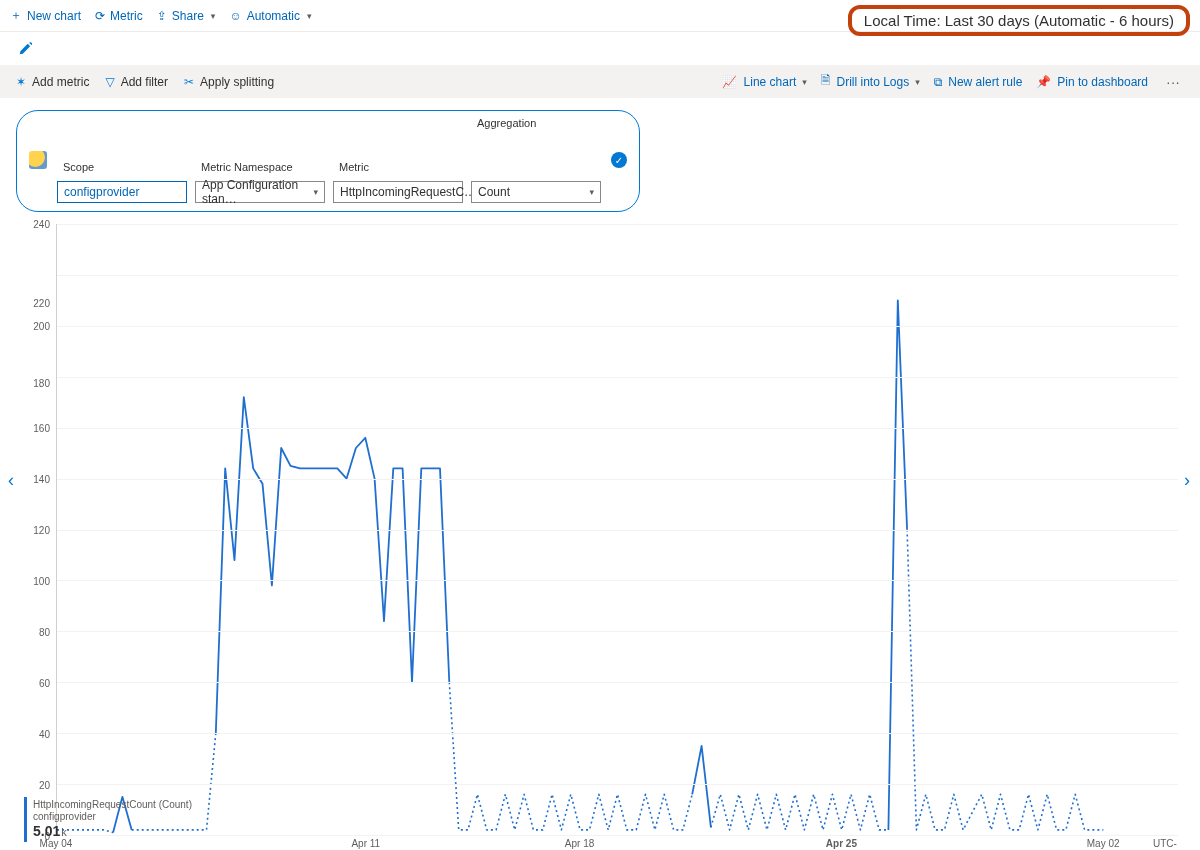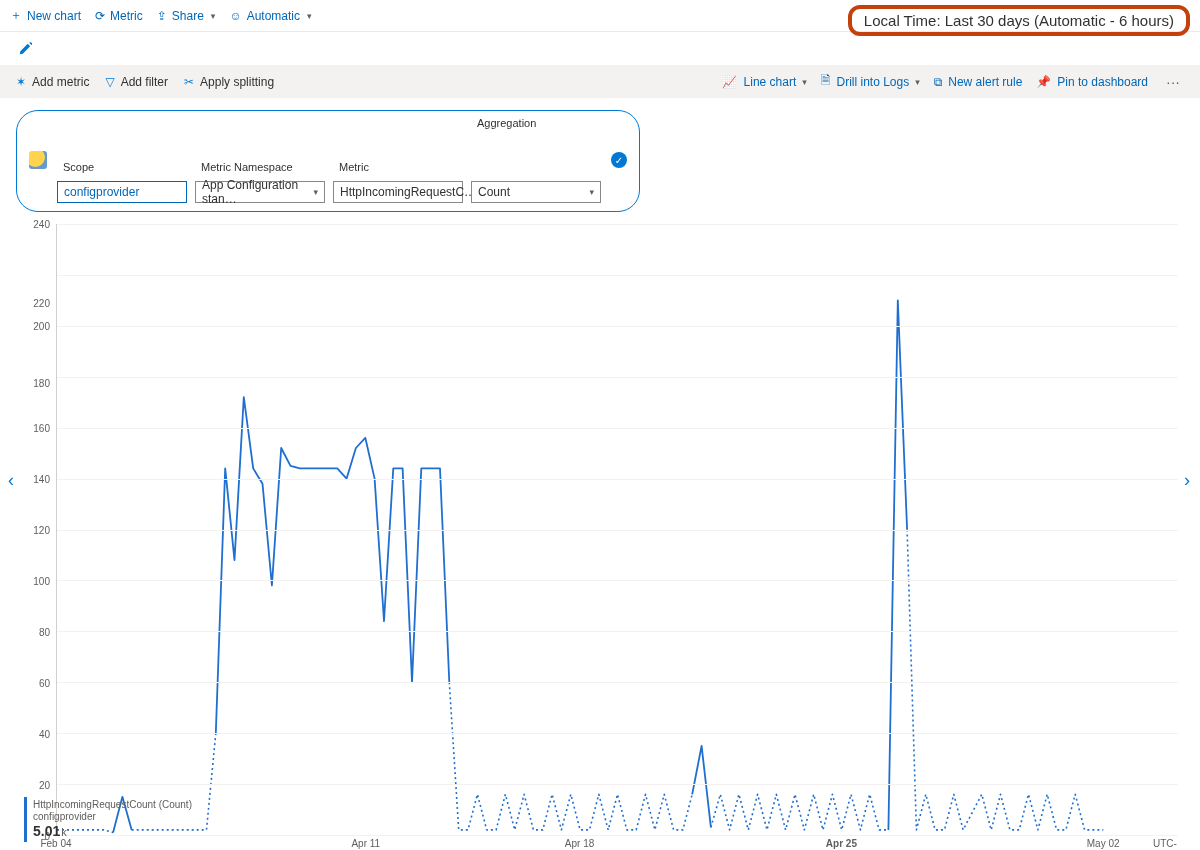--- a/index.html
+++ b/index.html
@@ -272,21 +272,21 @@
       <div class="grid-line" style="top: 58.3333%;"></div>
       <div class="grid-line" style="top: 50%;"></div>
       <div class="grid-line" style="top: 41.6667%;"></div>
       <div class="grid-line" style="top: 33.3333%;"></div>
       <div class="grid-line" style="top: 25%;"></div>
       <div class="grid-line" style="top: 16.6667%;"></div>
       <div class="grid-line" style="top: 8.33333%;"></div>
       <div class="grid-line" style="top: 0%;"></div>
     </div>
   <div class="x-labels" id="x-labels">
-      <div class="x-label" style="left: 0%;">Feb 04</div>
+      <div class="x-label" style="left: 0%;">May 04</div>
       <div class="x-label" style="left: 23.3333%; margin-left: 48px;">Apr 11</div>
       <div class="x-label" style="left: 46.6667%;">Apr 18</div>
       <div class="x-label" style="left: 70%; font-weight: bold;">Apr 25</div>
       <div class="x-label" style="left: 93.3333%;">May 02</div>
       <div class="x-label" style="left: 100%; transform: translateX(-100%);">UTC-07:00</div>
     </div>
 </div>
 
 <div class="legend-sum">
   <div class="ln1">HttpIncomingRequestCount (Count)</div>

